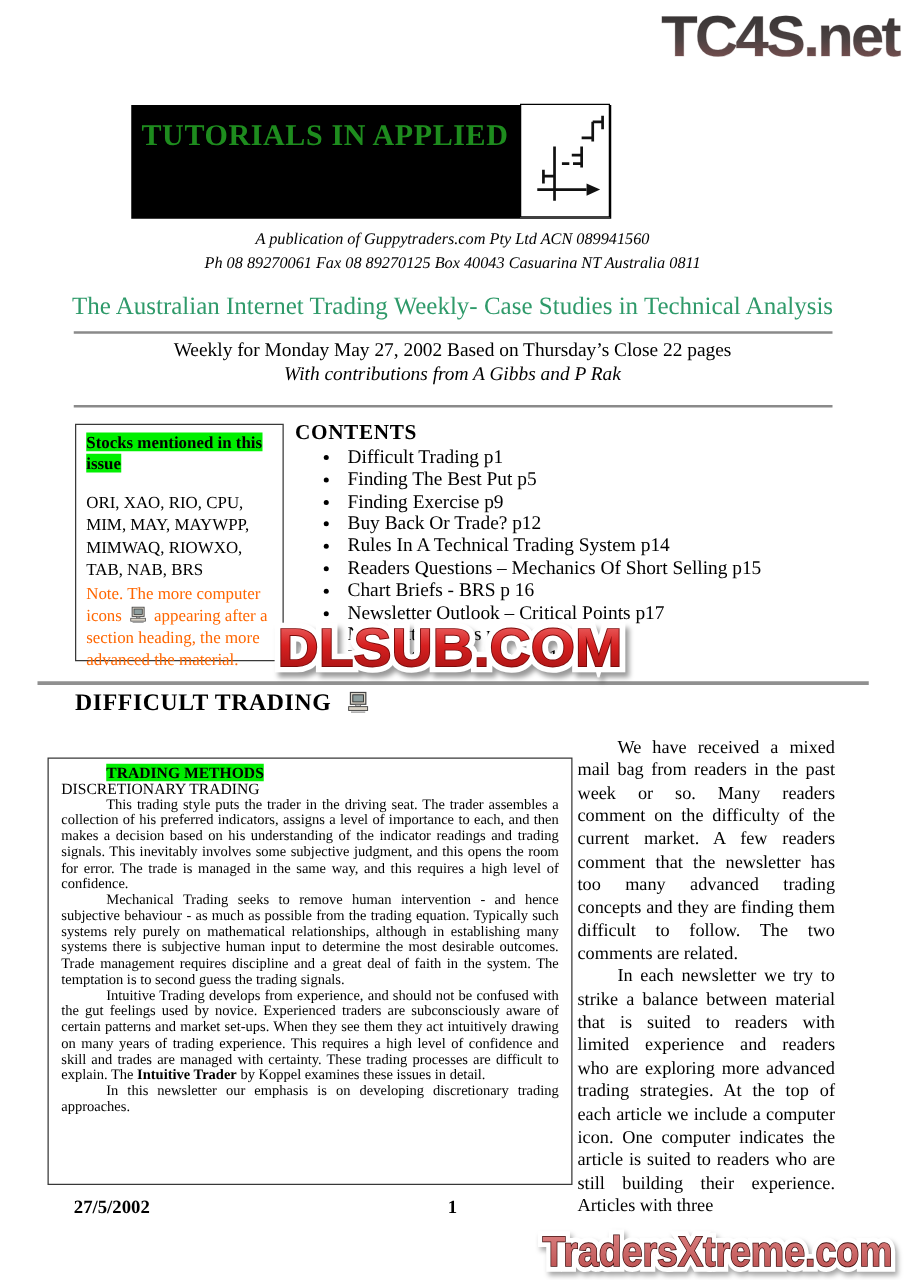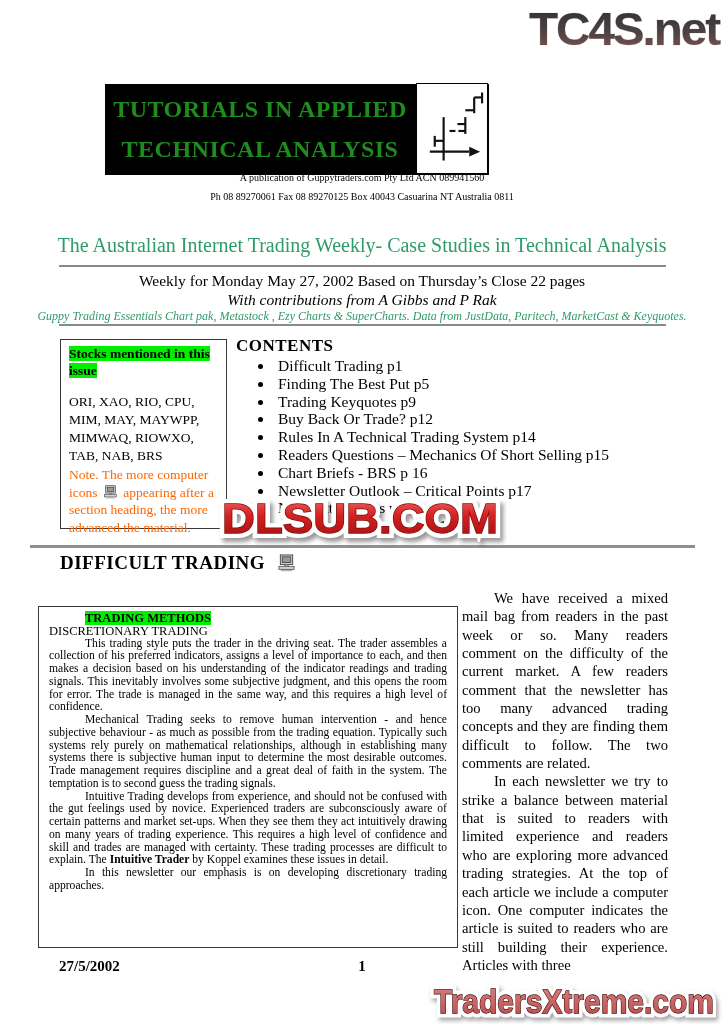--- a/index.html
+++ b/index.html
@@ -17,21 +17,21 @@
   #masthead { left:105px; top:84px; width:384px; height:91px; background:#000000; }
   #masthead-title {
     position:absolute; left:2px; top:5px; width:306px; text-align:center;
     color:#1e8c1e; font-weight:bold; font-size:24px; line-height:40px; letter-spacing:0.5px;
   }
   #chart-logo-box {
     position:absolute; right:1px; top:-1px; width:70px; height:89px;
     border:1px solid #000; background:#fff;
   }
 
-  #pub-lines { top:168px; font-size:10px; line-height:19px; }
+  #pub-lines { top:181px; font-size:13px; line-height:19px;font-style:italic; }
   #subtitle  { top:234px; font-size:20px; color:#2f9a6a; }
 
   .rule { position:absolute; background:#8a8a8a; }
   #rule1 { top:265px; left:59px; width:607px; height:2px; }
   #rule2 { top:324px; left:59px; width:607px; height:2px; }
   #rule3 { top:545px; left:30px; width:665px; height:3px; background:#909090; }
 
   #weekly-line  { top:272px; font-size:15.5px; }
   #contrib-line { top:291px; font-size:15.5px; font-style:italic; }
   #tools-line   { top:309px; font-size:12px; font-style:italic; color:#2f9a6a; }
@@ -90,21 +90,20 @@
         <stop offset="0.55" stop-color="#4c4242"></stop>
         <stop offset="1" stop-color="#8a5454"></stop>
       </linearGradient>
     </defs>
     <text x="98" y="43" text-anchor="middle" font-family="Liberation Sans, sans-serif" font-weight="bold" font-size="46" letter-spacing="-2" textLength="190" lengthAdjust="spacingAndGlyphs" fill="url(#tc4sGrad)" stroke="#d6d2d2" stroke-width="0.7" paint-order="stroke">TC4S.net</text>
   </svg>
 
   <div id="masthead" class="abs">
     <div id="masthead-title">
       <div>TUTORIALS IN APPLIED</div>
-      <div>TECHNICAL ANALYSIS</div>
     </div>
     <div id="chart-logo-box">
       <svg width="70" height="89" viewBox="0 0 71 89">
         <g stroke="#111" stroke-width="2.2" fill="none">
           <path d="M27 33 V77"></path>
           <path d="M13 68 H53"></path>
           <path d="M18 57 H27"></path>
           <path d="M18 52 V63"></path>
           <path d="M33 47 H39"></path>
           <path d="M42 47 H49"></path>
@@ -124,21 +123,20 @@
     <div>A publication of Guppytraders.com Pty Ltd ACN 089941560</div>
     <div>Ph 08 89270061  Fax 08 89270125  Box 40043 Casuarina NT Australia  0811</div>
   </div>
 
   <div id="subtitle" class="abs centered">The Australian Internet Trading Weekly- Case Studies in Technical Analysis</div>
 
   <div id="rule1" class="rule"></div>
 
   <div id="weekly-line" class="abs centered">Weekly for Monday May 27, 2002 Based on Thursday’s Close 22 pages</div>
   <div id="contrib-line" class="abs centered">With contributions from A Gibbs and P Rak</div>
-  <div id="tools-line" class="abs centered">Guppy Trading Essentials Chart pak, Metastock , Ezy Charts &amp; SuperCharts. Data from JustData, Paritech, MarketCast &amp; Keyquotes.</div>
 
   <div id="rule2" class="rule"></div>
 
   <div id="stocks-box" class="abs">
     <span class="hl-green">Stocks mentioned in this issue</span>
     <div id="stocks-tickers">ORI, XAO, RIO, CPU, MIM, MAY, MAYWPP, MIMWAQ, RIOWXO, TAB, NAB, BRS</div>
     <div id="stocks-note">
       <span>Note. The more computer icons</span>
       <svg class="pc" width="15" height="14" viewBox="0 0 20 19" style="vertical-align:-2px;margin:0 2px;">
         <rect x="3.5" y="1" width="13" height="10" fill="#ded8cc" stroke="#444" stroke-width="1"></rect>
@@ -149,21 +147,21 @@
       </svg>
       <span>appearing after a section heading, the more advanced the material.</span>
     </div>
   </div>
 
   <div id="contents-heading" class="abs">CONTENTS</div>
   <div id="contents-list" class="abs">
     <ul>
       <li>Difficult Trading  p1</li>
       <li>Finding The Best Put p5</li>
-      <li>Trading Keyquotes  p9</li>
+      <li>Finding Exercise  p9</li>
       <li>Buy Back Or Trade? p12</li>
       <li>Rules In A Technical  Trading System p14</li>
       <li>Readers Questions – Mechanics Of Short Selling p15</li>
       <li>Chart Briefs - BRS p 16</li>
       <li>Newsletter Outlook – Critical Points  p17</li>
       <li>Newsletter Notes  p18</li>
       <li>Newsletter performance  p19</li>
     </ul>
   </div>
 

